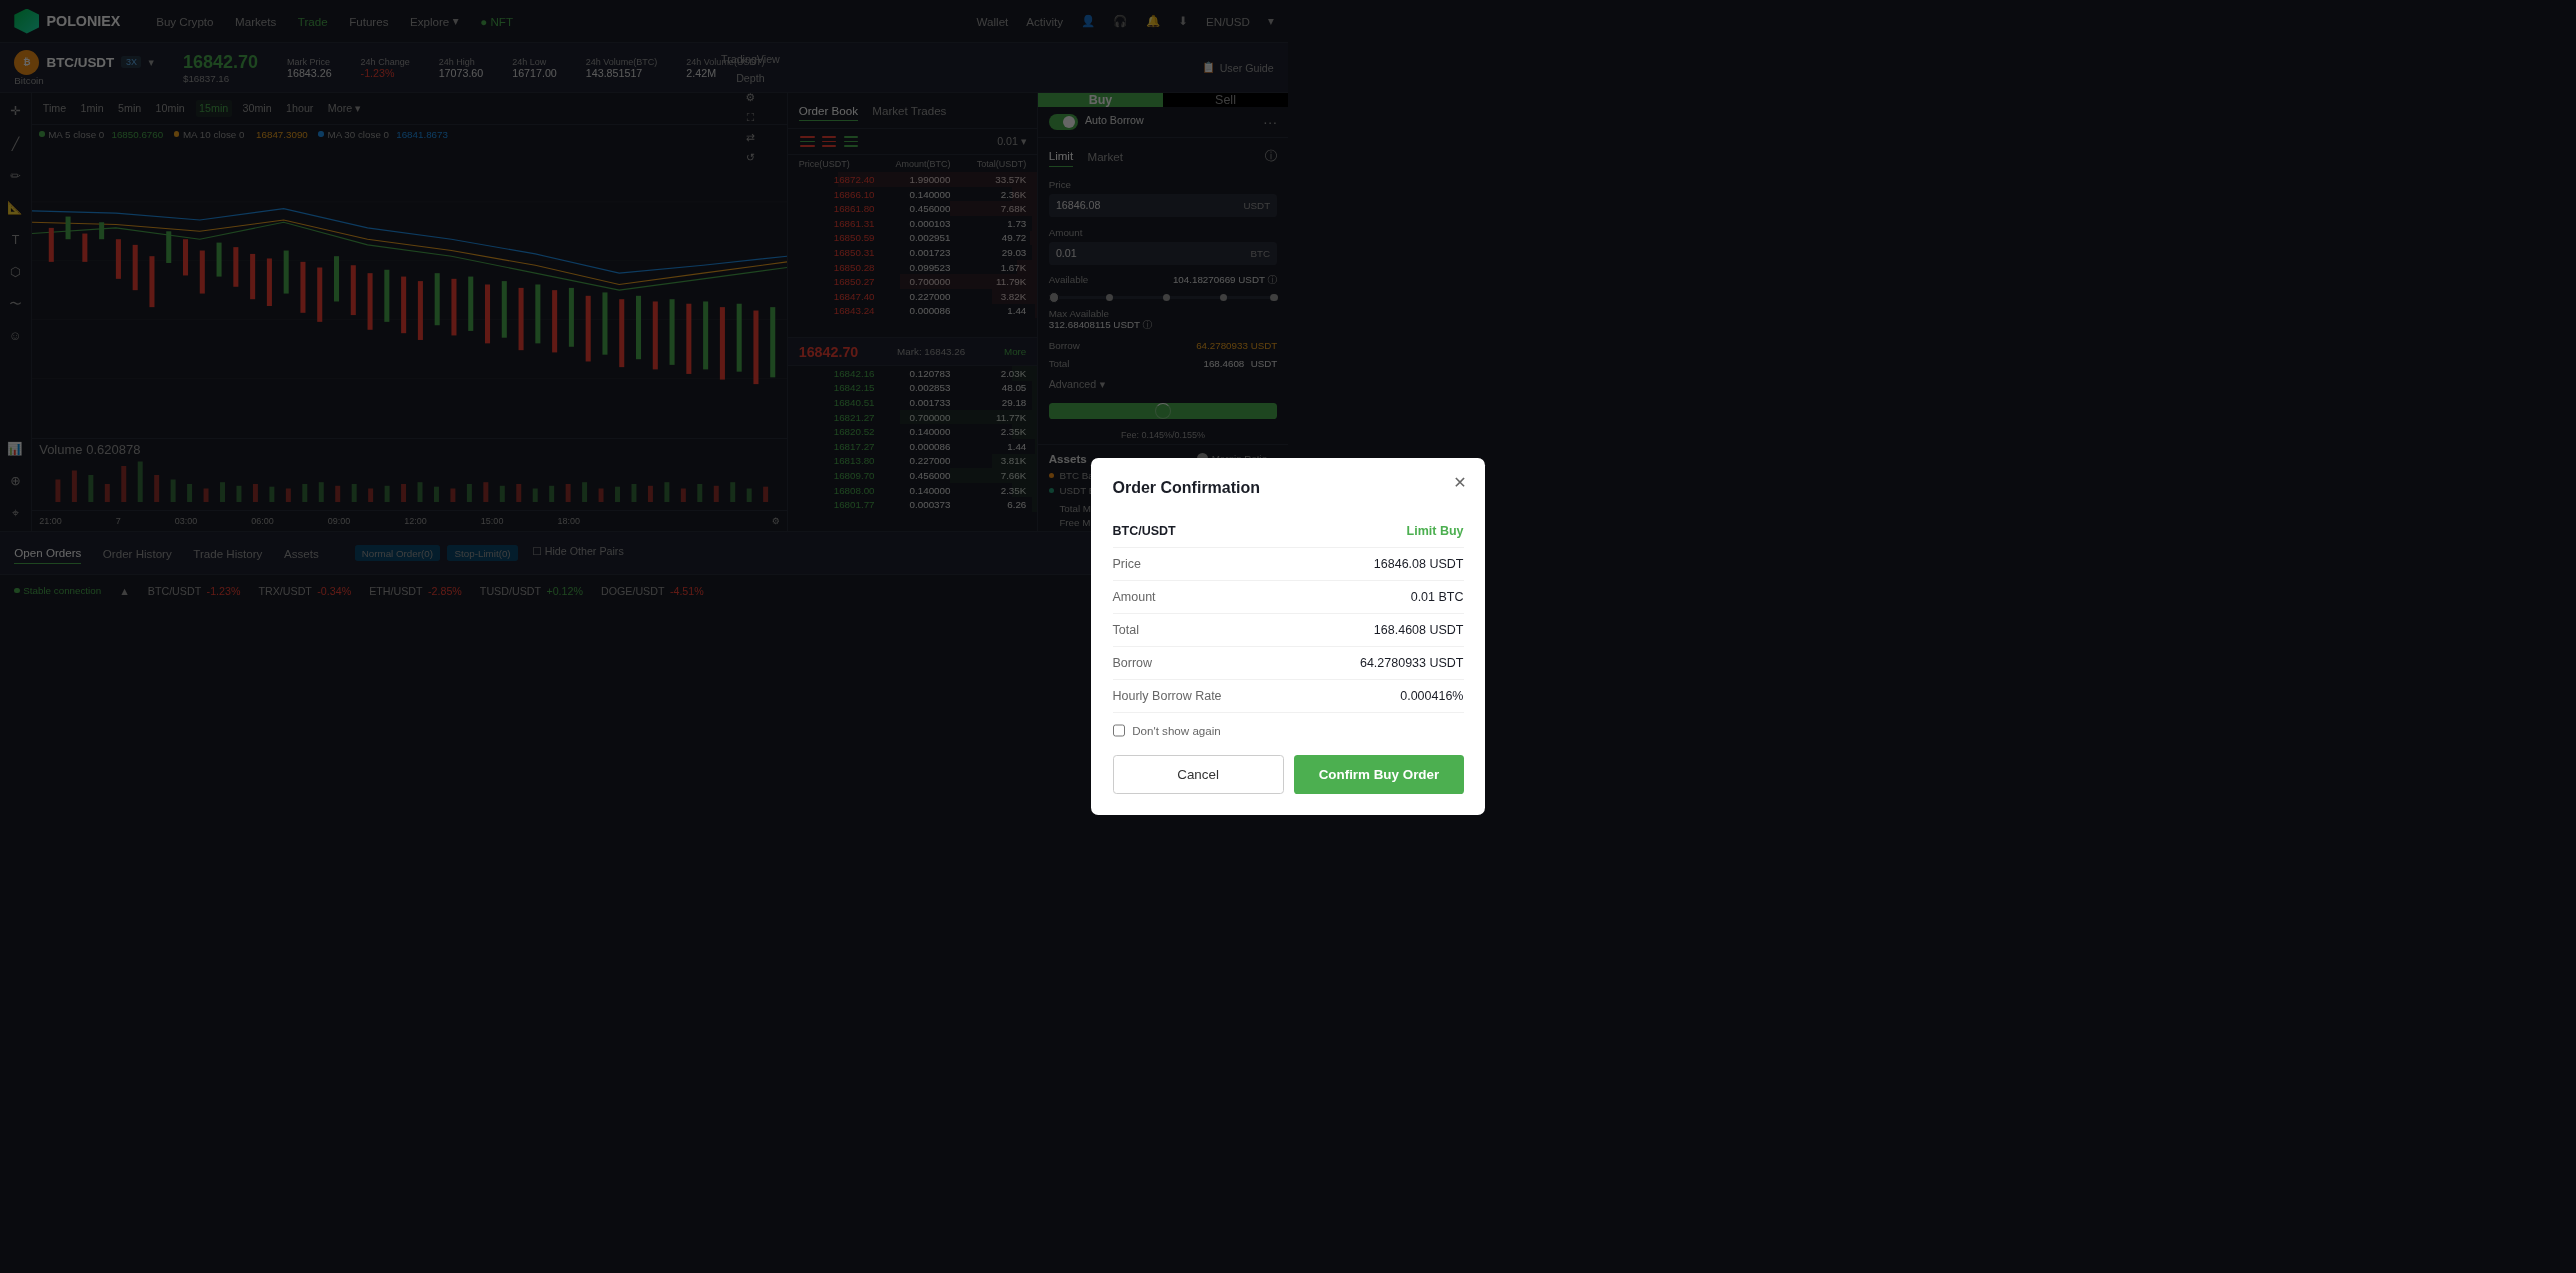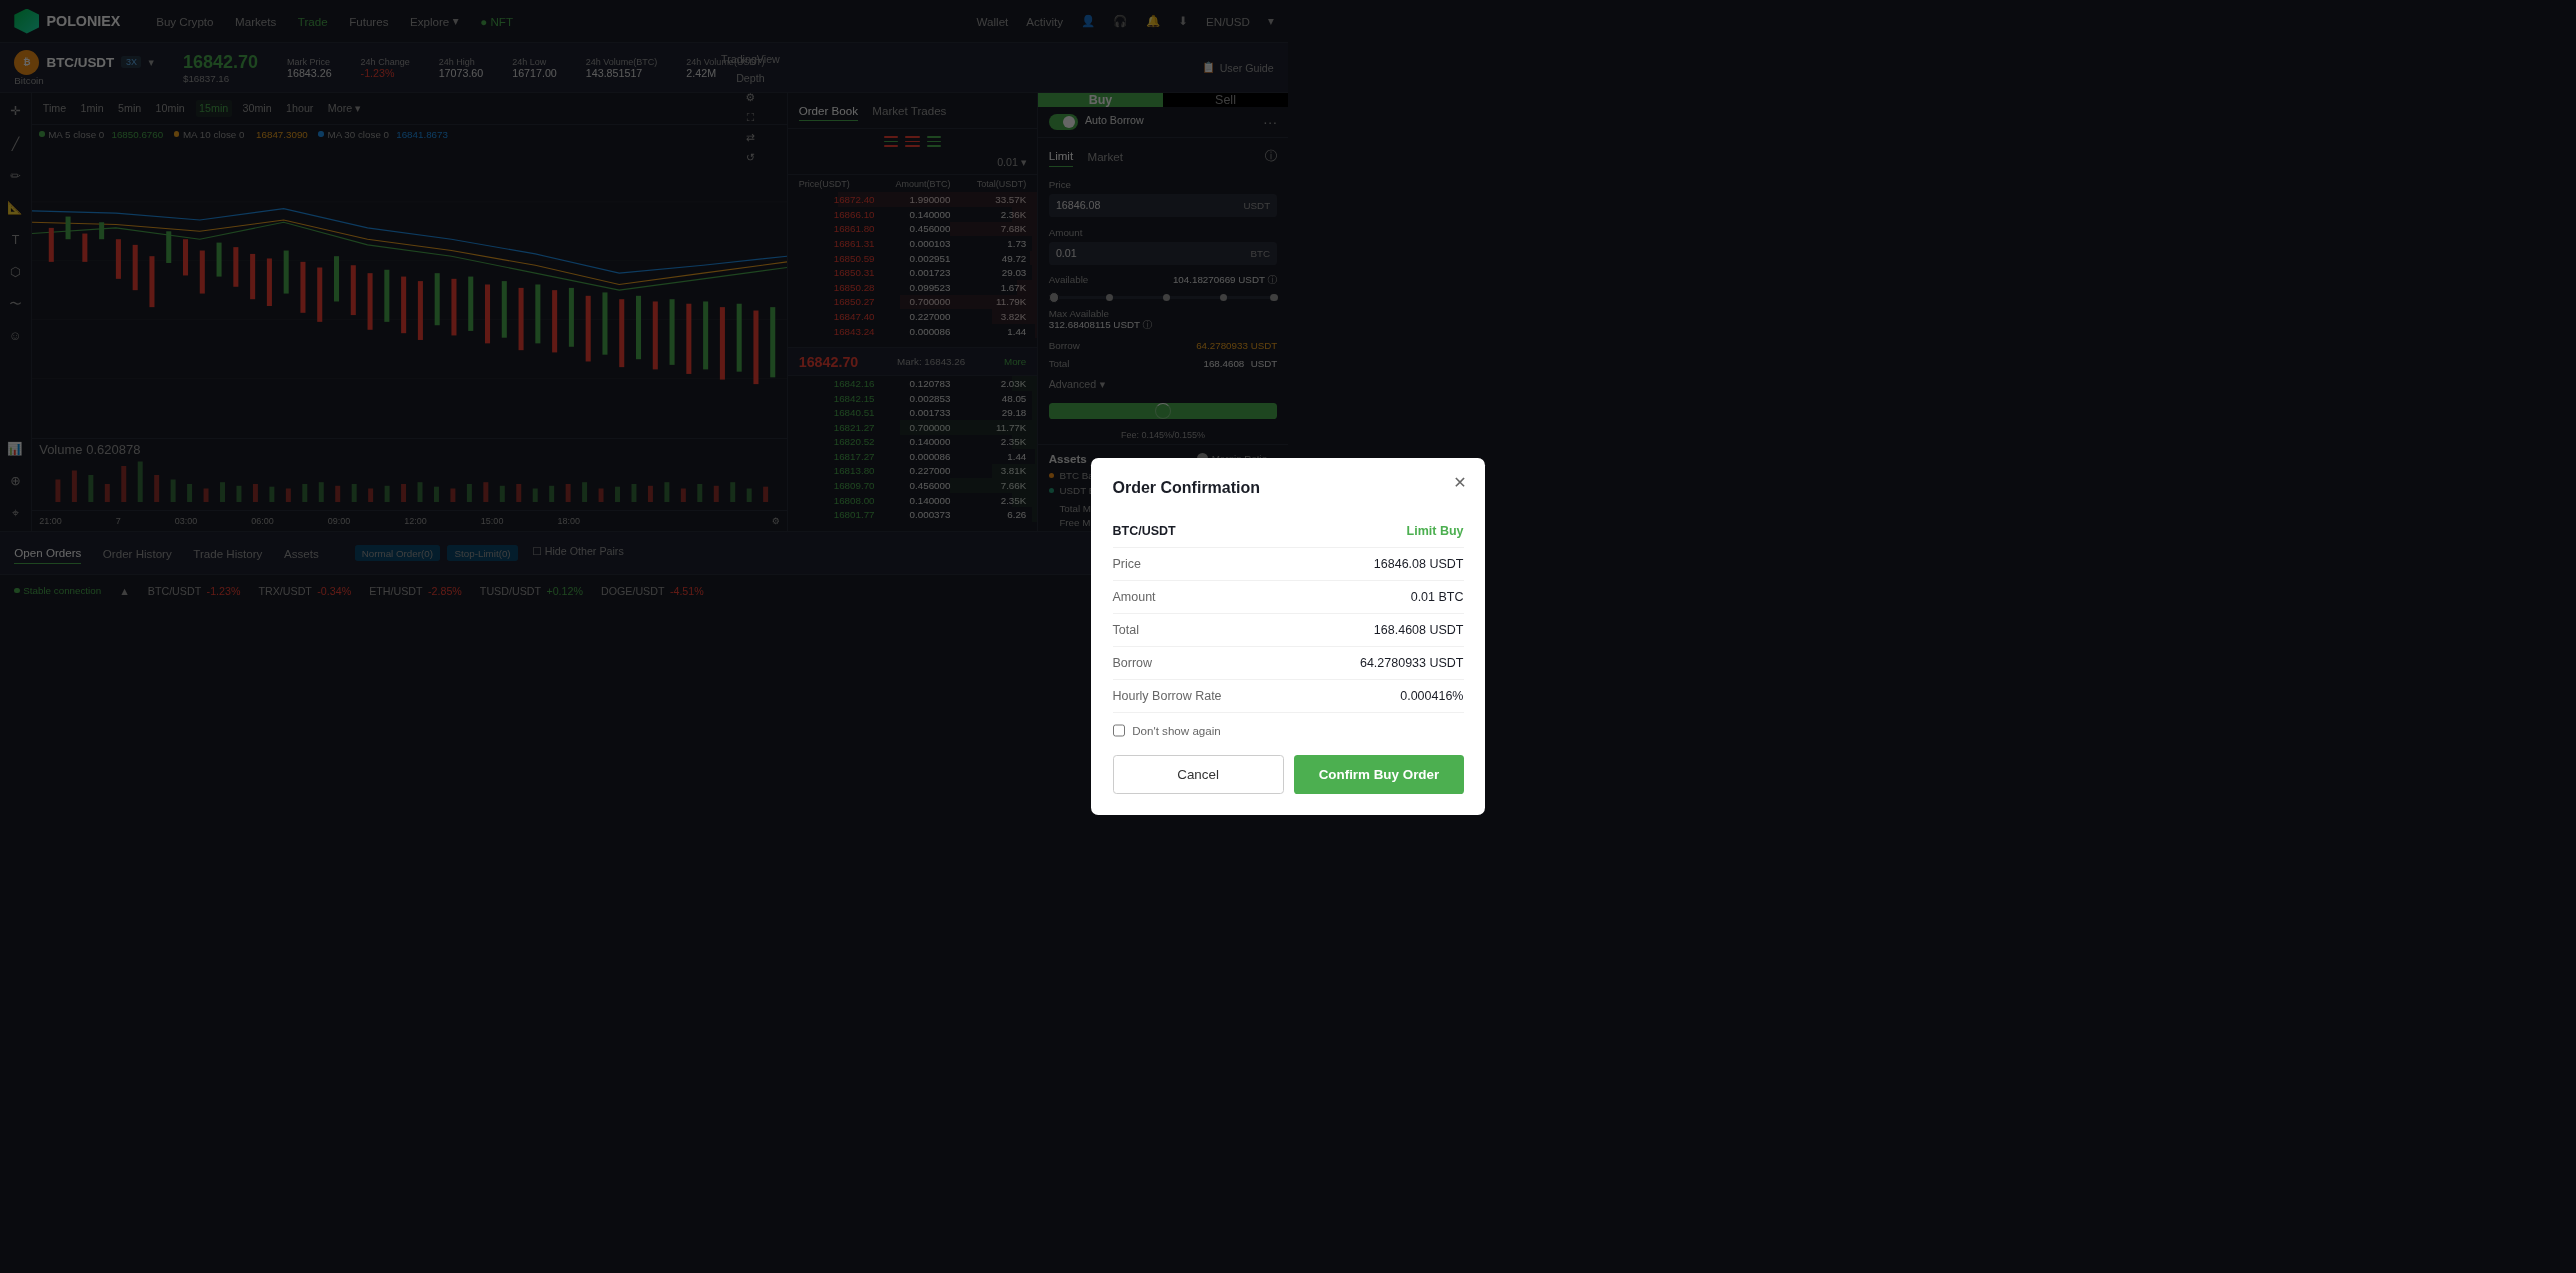--- a/index.html
+++ b/index.html
@@ -61,21 +61,21 @@
     .volume-label { font-size: 13px; color: #9e9e9e; }
     
     
     .time-axis { height: 21.5px; border-top: 0.9px solid #2a2d3a; display: flex; align-items: center; padding: 0 7.2px; gap: 54px; font-size: 9px; color: #9e9e9e; }
     
     
     .order-book-panel { width: 250px; border-right: 0.9px solid #2a2d3a; display: flex; flex-direction: column; background: #1a1d26; }
     .panel-tabs { display: flex; align-items: center; height: 36px; border-bottom: 0.9px solid #2a2d3a; padding: 0 10.7px; gap: 14.3px; }
     .panel-tab { color: #9e9e9e; font-size: 11.6px; cursor: pointer; padding: 3.6px 0; }
     .panel-tab.active { color: #fff; border-bottom: 1.8px solid #4caf50; }
-    .ob-controls { display: flex; align-items: center; padding: 5.4px 10.7px; gap: 7.2px; border-bottom: 0.9px solid #2a2d3a; flex-direction: column; }
+    .ob-controls { display: flex; align-items: center; padding: 5.4px 10.7px; gap: 7.2px; border-bottom: 0.9px solid #2a2d3a; }
     .ob-view-btns { display: flex; gap: 3.6px; }
     .ob-view-btn { width: 18px; height: 14.3px; cursor: pointer; display: flex; flex-direction: column; justify-content: space-between; padding: 1.8px; }
     .ob-view-line { height: 1.8px; border-radius: 0.9px; }
     .ob-decimal { margin-left: auto; color: #9e9e9e; font-size: 10.7px; cursor: pointer; }
     .ob-header { display: flex; padding: 3.6px 10.7px; }
     .ob-col { flex: 1; font-size: 9px; color: #9e9e9e; text-align: right; }
     .ob-col:first-child { text-align: left; }
     .ob-rows { flex: 1; overflow-y: hidden; }
     .ob-row { display: flex; padding: 1.8px 10.7px; cursor: pointer; position: relative; }
     .ob-cell { flex: 1; font-size: 9.8px; text-align: right; }

